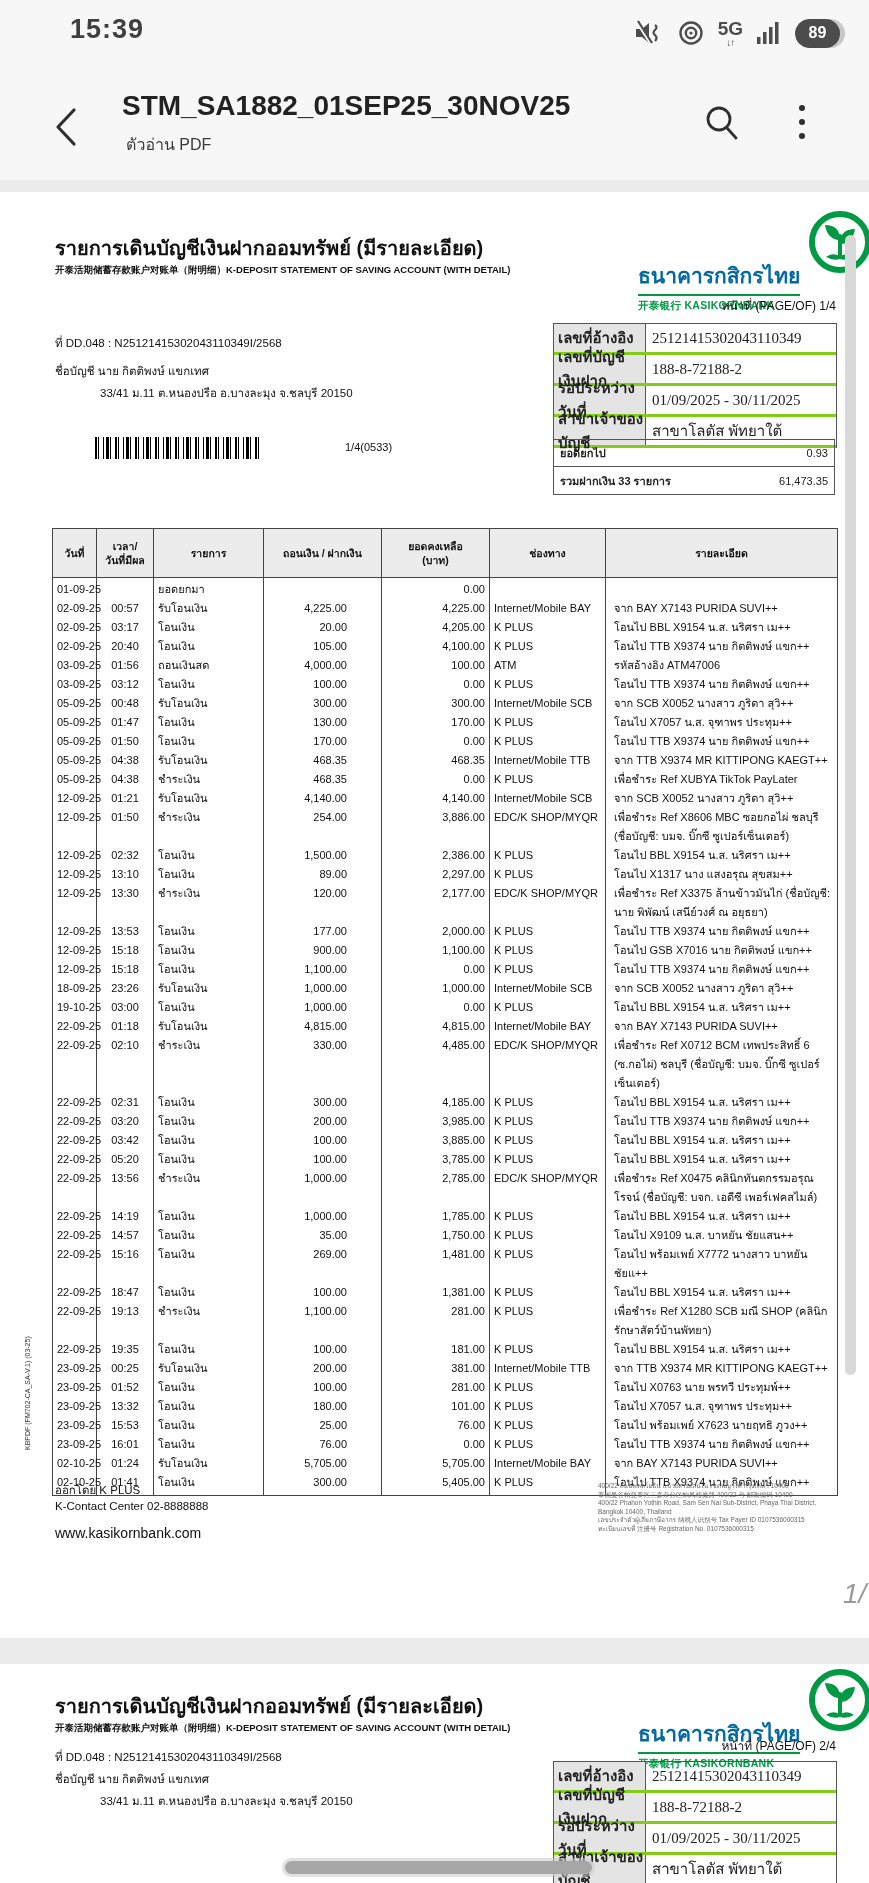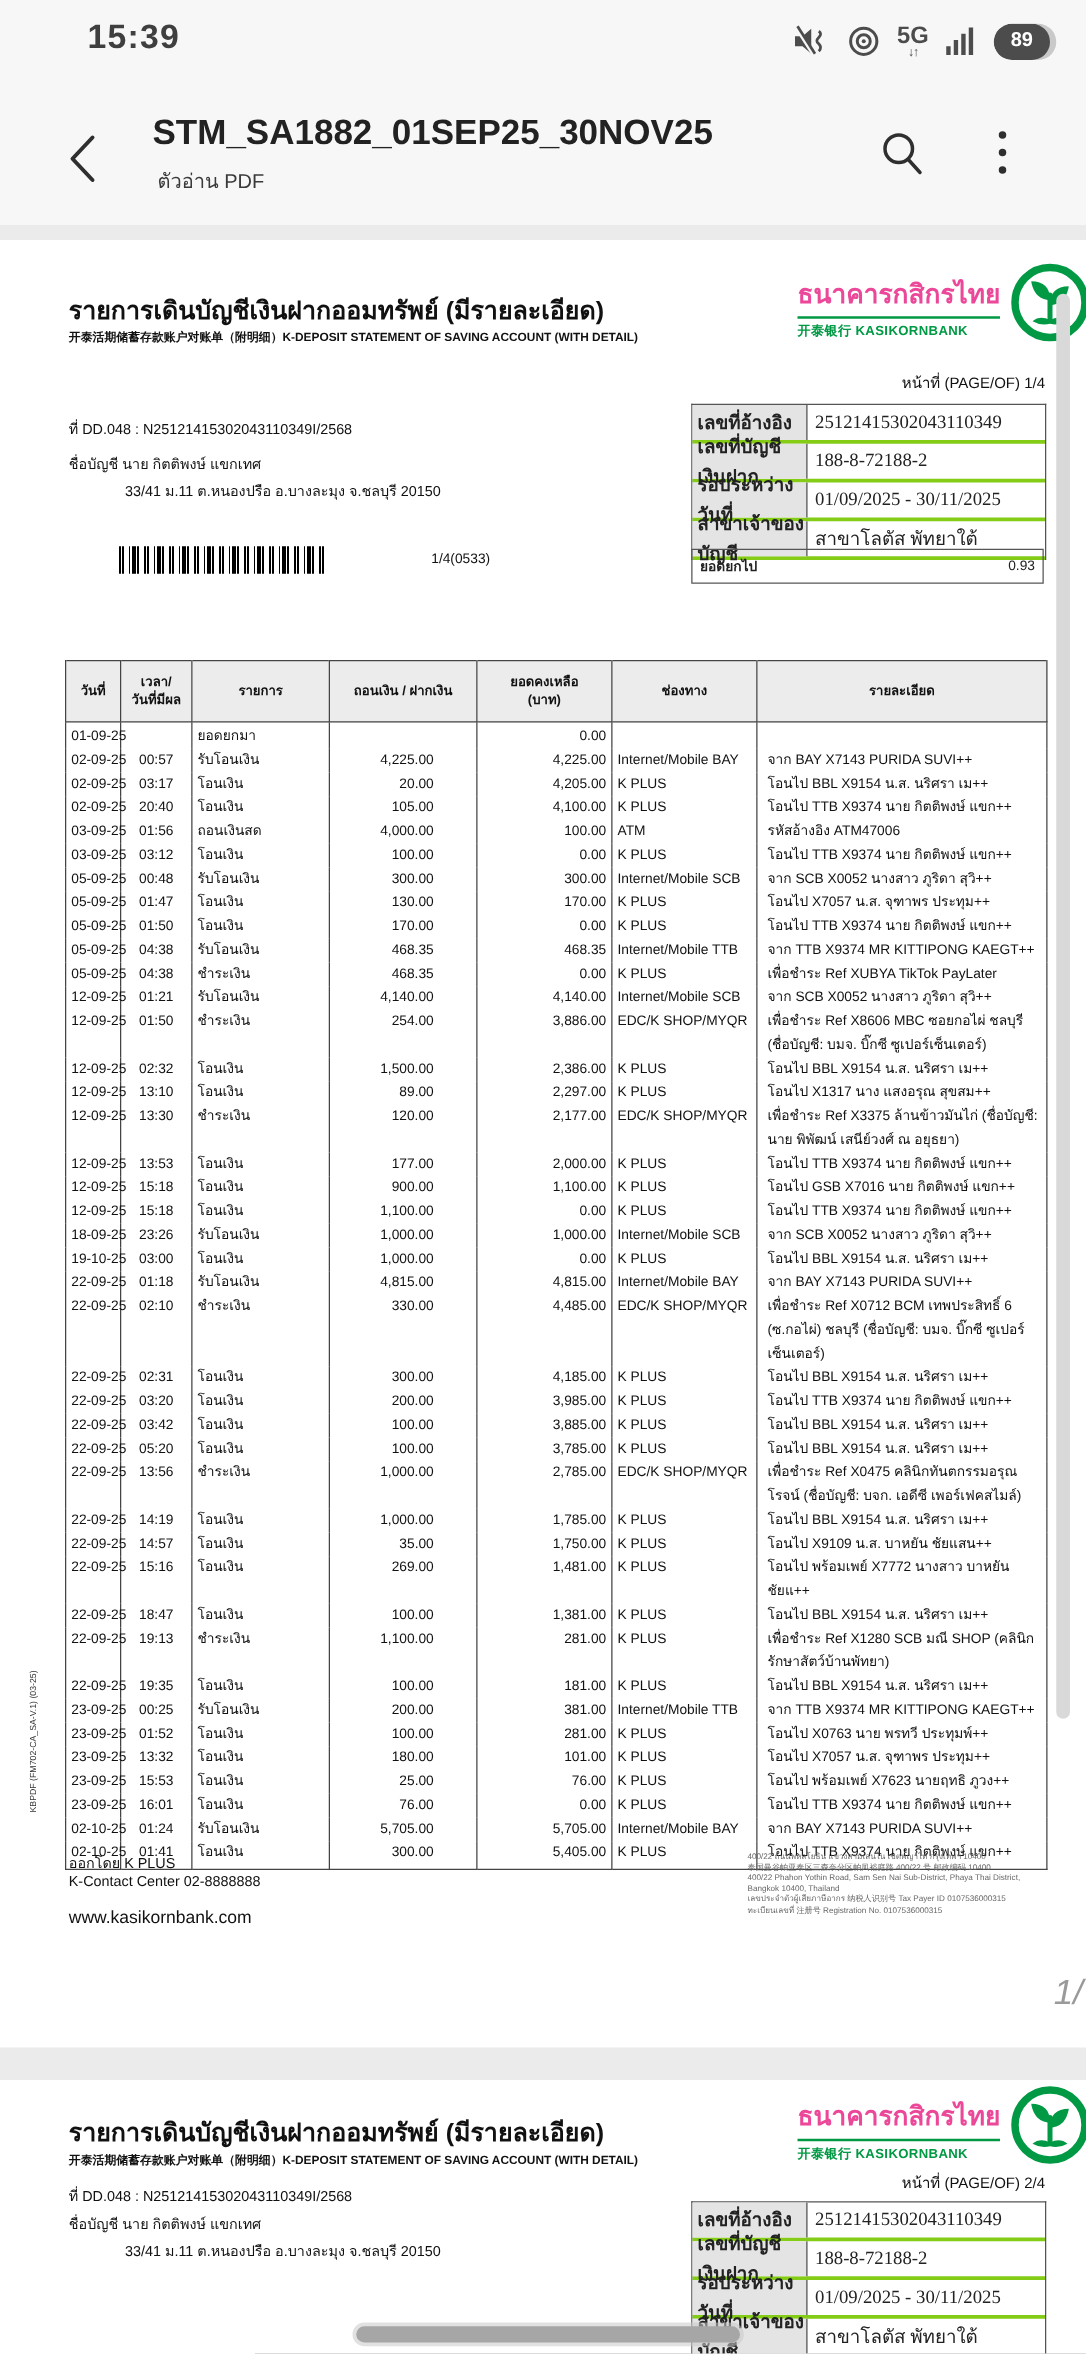--- a/index.html
+++ b/index.html
@@ -24,21 +24,21 @@
   .kebab-btn{position:absolute;left:782px;top:18px;width:40px;height:50px;}
   
   .viewer{position:absolute;top:180px;left:0;width:869px;height:1703px;background:#ebebeb;overflow:hidden;}
   .paper{position:absolute;left:0;width:869px;background:#fff;}
   .paper1{top:12px;height:1446px;}
   .paper2{top:1484px;height:219px;}
   .doc-title{position:absolute;left:55px;font-size:20px;font-weight:700;color:#111;white-space:nowrap;}
   .doc-sub{position:absolute;left:55px;font-size:9.5px;font-weight:700;color:#111;white-space:nowrap;}
   .kb-logo{position:absolute;left:638px;width:224px;display:flex;align-items:flex-start;gap:8px;}
   .kb-names{padding-top:8px;}
-  .kb-th{font-size:21px;font-weight:700;color:#ec4899;border-bottom:2.5px solid #019944;padding-bottom:2px;white-space:nowrap;}
+  .kb-th{font-size:21px;font-weight:700;color:#0369a1;border-bottom:2.5px solid #019944;padding-bottom:2px;white-space:nowrap;margin-top:41px;}
   .kb-en{font-size:10.5px;font-weight:700;color:#019944;margin-top:3px;white-space:nowrap;letter-spacing:.3px;}
   .page-of{position:absolute;right:33px;font-size:12px;color:#111;}
   .doc-line{position:absolute;left:55px;font-size:11.5px;color:#111;white-space:nowrap;}
   .addr{left:100px;}
   
   .info-box{position:absolute;left:553px;width:282px;border:1px solid #555;border-bottom:none;}
   .info-row{display:flex;height:28px;border-bottom:3px solid #84cc16;font-size:15px;}
   .info-label{width:92px;background:#e4e4e4;font-weight:700;display:flex;align-items:center;padding-left:4px;box-sizing:border-box;border-right:1px solid #555;}
   .info-value{flex:1;display:flex;align-items:center;padding-left:6px;font-family:Liberation Serif, serif;}
   .sum-box{position:absolute;left:553px;width:282px;}
@@ -183,20 +183,24 @@
           <div class="info-row">
             <div class="info-label">สาขาเจ้าของบัญชี</div>
             <div class="info-value">สาขาโลตัส พัทยาใต้</div>
           </div>
         </div>
       <div class="sum-box" style="top:247px" id="sum1">
           <div class="sum-row">
             <div class="sum-label">ยอดยกไป</div>
             <div class="sum-value">0.93</div>
           </div>
+          <div class="sum-row">
+            <div class="sum-label">รวมฝากเงิน 33 รายการ</div>
+            <div class="sum-value">61,473.35</div>
+          </div>
         </div>
 
       <div class="barcode" style="top:245px"></div>
       <div class="bc-label" style="top:249px">1/4(0533)</div>
 
       <table class="txn" style="top:336px">
         <colgroup>
           <col style="width:44px">
             <col style="width:57px">
             <col style="width:110px">

